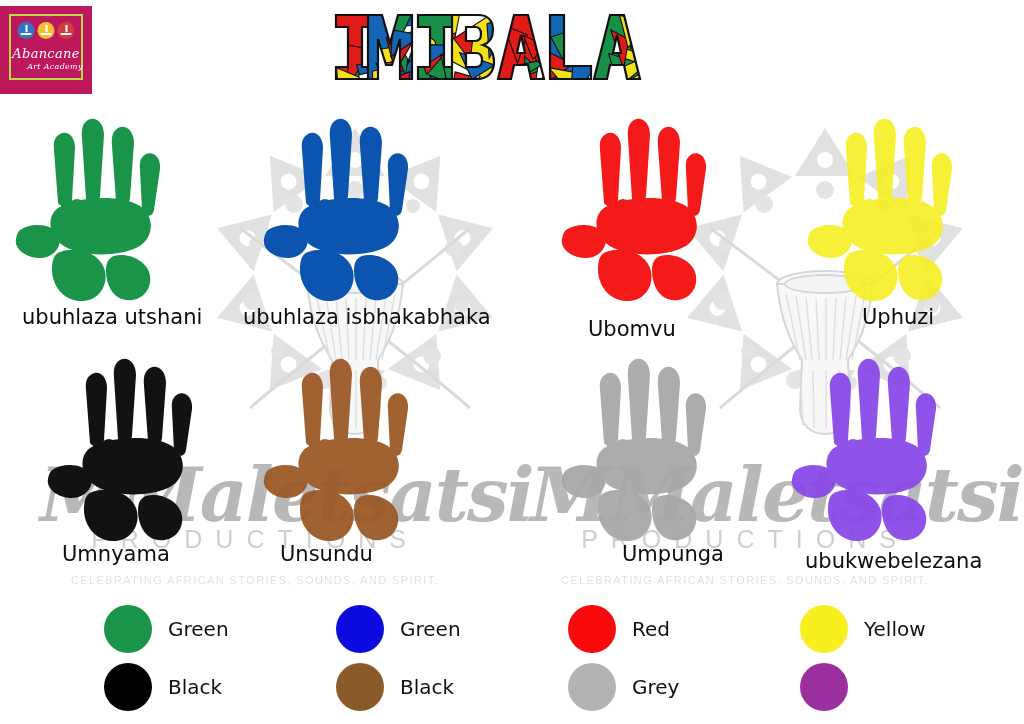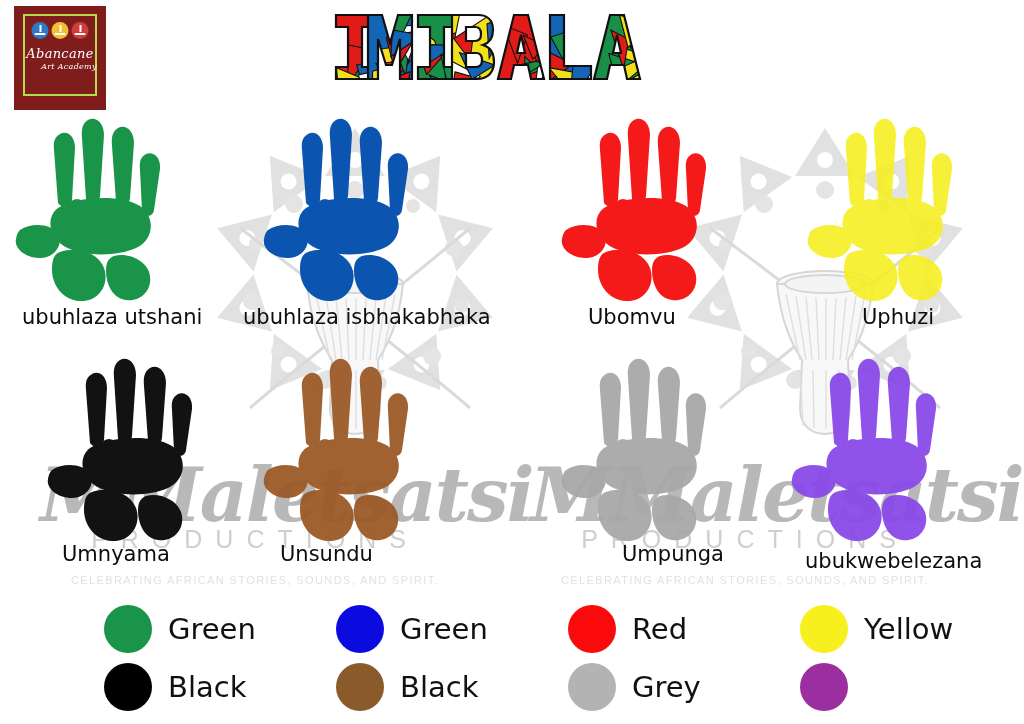--- a/index.html
+++ b/index.html
@@ -7,22 +7,22 @@
     width:1024px;height:724px;
     background:#ffffff;
     font-family:"DejaVu Sans", sans-serif;
     overflow:hidden;
     position:relative;
   }
   #page{position:absolute;inset:0;overflow:hidden;}
 
   
   .logo{
-    position:absolute;left:14px;top:6px;width:92px;height:104px;
-    background:#7f1d1d;
+    position:absolute;left:0;top:6px;width:92px;height:88px;
+    background:#be185d;
   }
   .logo-frame{
     position:absolute;left:9px;top:8px;right:9px;bottom:14px;
     border:2px solid #b7d94c;
   }
   .logo-circles{
     position:absolute;left:50%;top:16px;transform:translateX(-50%);
     display:flex;gap:3px;
   }
   .lc{width:17px;height:17px;border-radius:50%;position:relative;}
@@ -92,21 +92,21 @@
   
   .legend{
     position:absolute;left:104px;top:600px;
     display:grid;grid-template-columns:repeat(4, 232px);
     grid-auto-rows:58px;align-items:center;
   }
   .legend-item{display:flex;align-items:center;gap:16px;}
   .swatch{width:48px;height:48px;border-radius:50%;flex:0 0 auto;}
   .swatch-label{
     font-family:"DejaVu Sans", sans-serif;
-    font-size:29px;color:#111111;
+    font-size:20px;color:#111111;
   }
 </style>
 </head>
 <body>
 
 <div id="page">
 
   <div class="wm-badge" style="left:170px;top:108px;width:370px;height:330px;">
     <svg width="370" height="330" viewBox="0 0 370 330" aria-hidden="true">
       <g id="badge-l">
@@ -553,21 +553,21 @@
           <path d="M74,8 C82,4 90,11 90,23 L86,84 C85,92 76,94 72,87 L68,26 C67,16 69,11 74,8 Z"></path>
           <path d="M104,16 C112,12 120,19 120,31 L116,86 C115,94 106,96 102,89 L98,34 C97,24 99,19 104,16 Z"></path>
           <path d="M132,42 C140,39 147,46 146,57 L140,98 C139,105 131,106 128,99 L126,58 C125,49 127,45 132,42 Z"></path>
           <path d="M63,96 m-9,0 a9,9 0 1,0 18,0 a9,9 0 1,0 -18,0"></path>
         </g>
       </svg>
     </div>
 
   <div class="hand-label" style="left:22px;top:305px;">ubuhlaza utshani</div>
   <div class="hand-label" style="left:243px;top:305px;">ubuhlaza isbhakabhaka</div>
-  <div class="hand-label" style="left:588px;top:305px;">Ubomvu</div>
+  <div class="hand-label" style="left:588px;top:317px;">Ubomvu</div>
   <div class="hand-label" style="left:862px;top:305px;">Uphuzi</div>
   <div class="hand-label" style="left:62px;top:542px;">Umnyama</div>
   <div class="hand-label" style="left:280px;top:542px;">Unsundu</div>
   <div class="hand-label" style="left:608px;top:542px;margin-left:14px;">Umpunga</div>
   <div class="hand-label" style="left:805px;top:549px;">ubukwebelezana</div>
 
   <div class="legend">
     <div class="legend-item">
       <div class="swatch" id="sw-0" style="background: rgb(26, 148, 73);"></div>
       <div class="swatch-label">Green</div>

